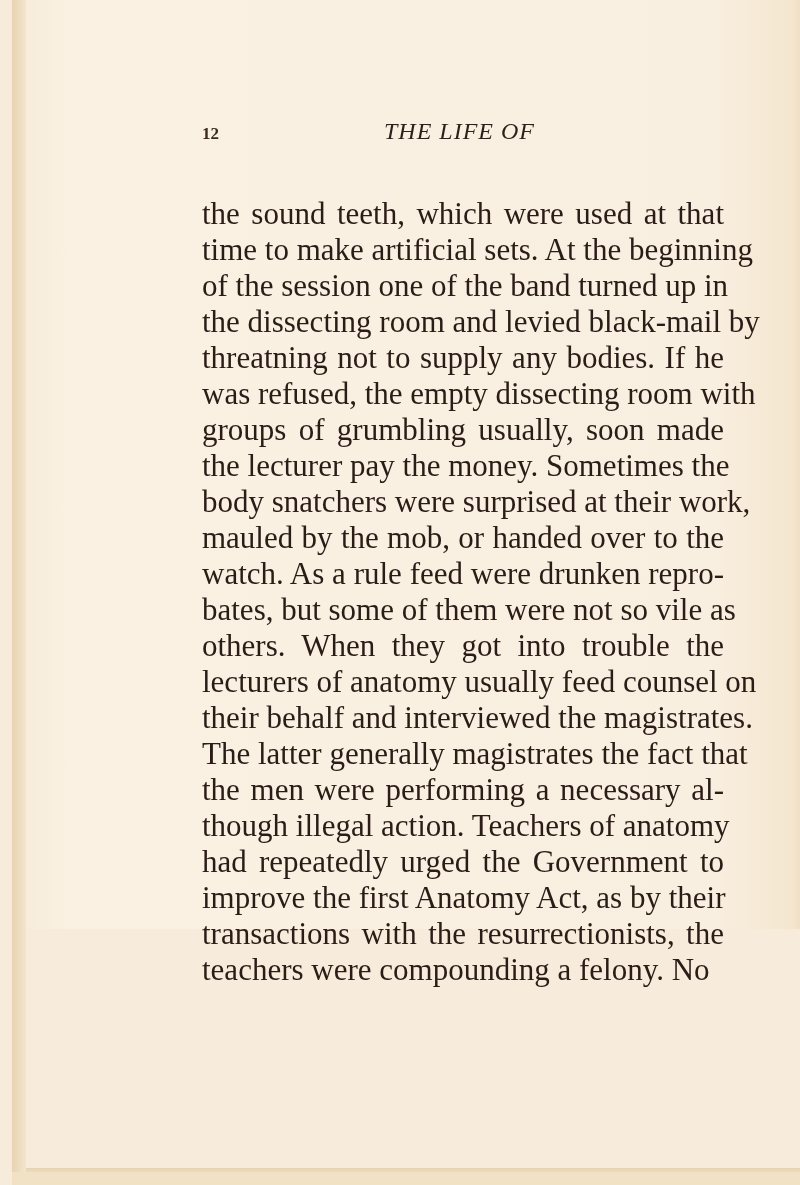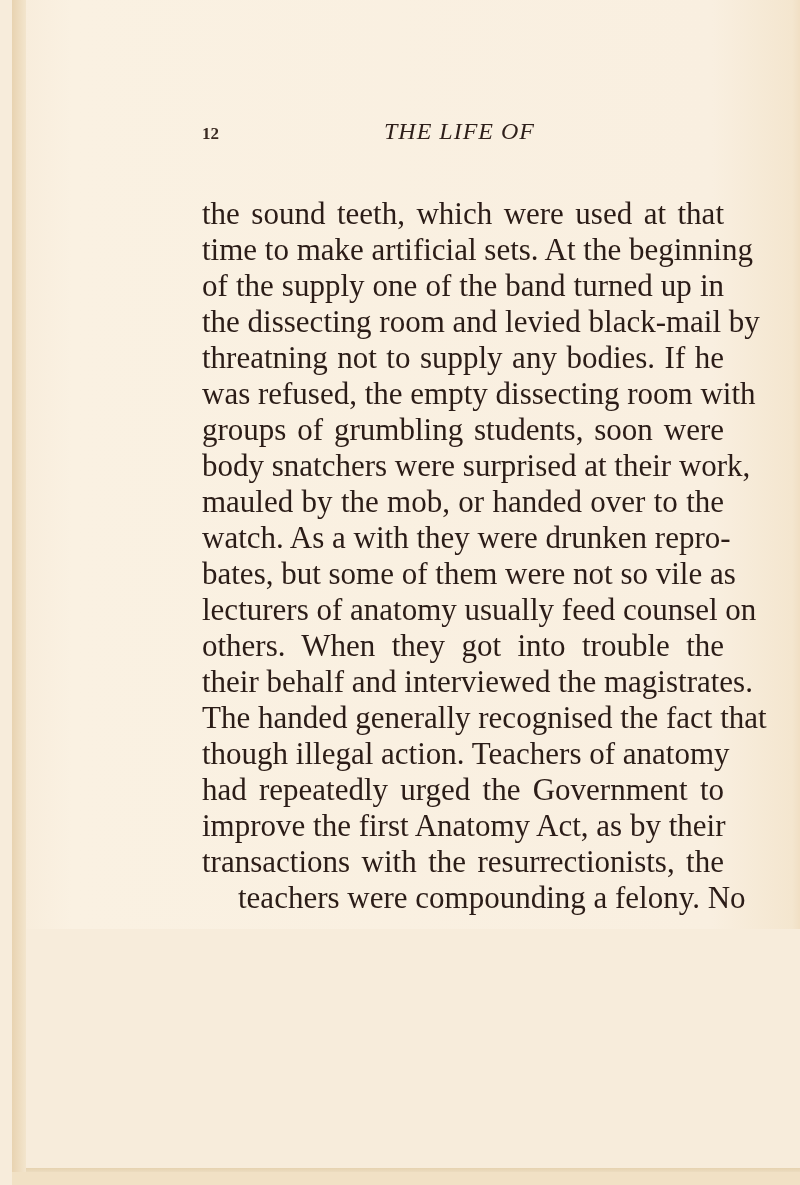--- a/index.html
+++ b/index.html
@@ -43,51 +43,53 @@
     letter-spacing: 1px;
   }
   .body-text {
     position: absolute; left: 190px; top: 196px; width: 522px;
     color: #2b1c17; font-size: 31px; line-height: 36px;
   }
   .line {
     display: block; height: 36px; white-space: nowrap;
     text-align: justify; text-align-last: justify;
   }
-  .line.last { text-align-last: left; margin-left: 36px; }
+  .line.last { text-align-last: left; }
 </style>
 </head>
 <body>
 
 <div class="page">
   <div class="edge-left"></div>
   <div class="edge-right"></div>
   <div class="bottom-rule"></div>
   <div class="bottom-strip"></div>
 
   <div class="header">
     <span class="folio">12</span>
     <span class="running-head">THE LIFE OF</span>
   </div>
 
   <div class="body-text">
     <span class="line">the sound teeth, which were used at that</span>
     <span class="line">time to make artificial sets. At the beginning</span>
-    <span class="line">of the supply one of the band turned up in</span>
+    <span class="line">of the session one of the band turned up in</span>
     <span class="line">the dissecting room and levied black-mail by</span>
     <span class="line">threatning not to supply any bodies. If he</span>
     <span class="line">was refused, the empty dissecting room with</span>
-    <span class="line">groups of grumbling students, soon were</span>
+    <span class="line">groups of grumbling usually, soon made</span>
+    <span class="line">the lecturer pay the money. Sometimes the</span>
     <span class="line">body snatchers were surprised at their work,</span>
     <span class="line">mauled by the mob, or handed over to the</span>
-    <span class="line">watch. As a with they were drunken repro-</span>
+    <span class="line">watch. As a rule feed were drunken repro-</span>
     <span class="line">bates, but some of them were not so vile as</span>
+    <span class="line">others. When they got into trouble the</span>
     <span class="line">lecturers of anatomy usually feed counsel on</span>
-    <span class="line">others. When they got into trouble the</span>
     <span class="line">their behalf and interviewed the magistrates.</span>
-    <span class="line">The handed generally recognised the fact that</span>
+    <span class="line">The latter generally magistrates the fact that</span>
+    <span class="line">the men were performing a necessary al-</span>
     <span class="line">though illegal action. Teachers of anatomy</span>
     <span class="line">had repeatedly urged the Government to</span>
     <span class="line">improve the first Anatomy Act, as by their</span>
     <span class="line">transactions with the resurrectionists, the</span>
     <span class="line last">teachers were compounding a felony. No</span>
   </div>
 </div>
 
 </body></html>

